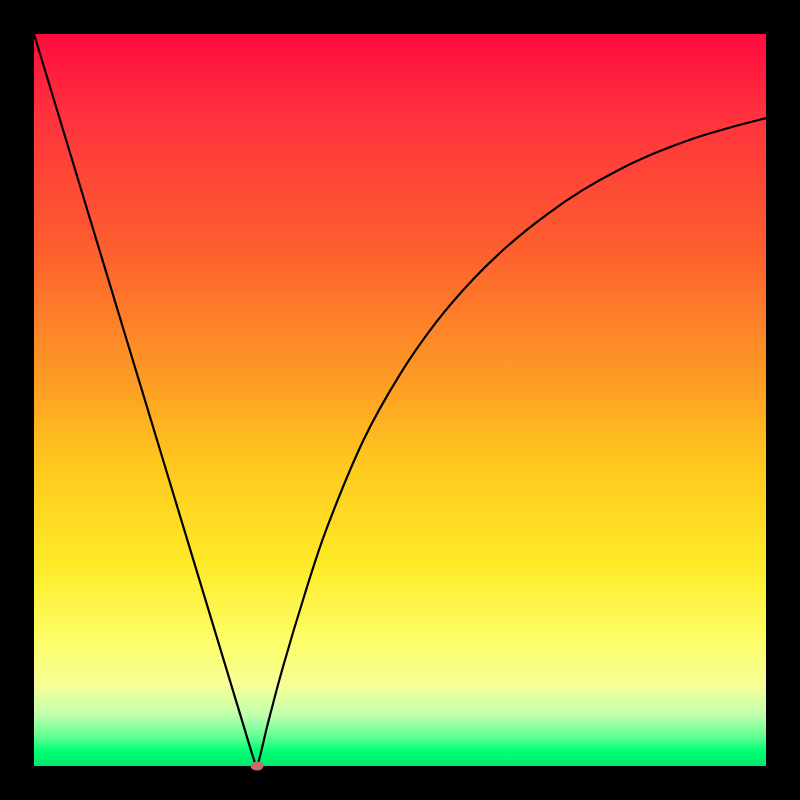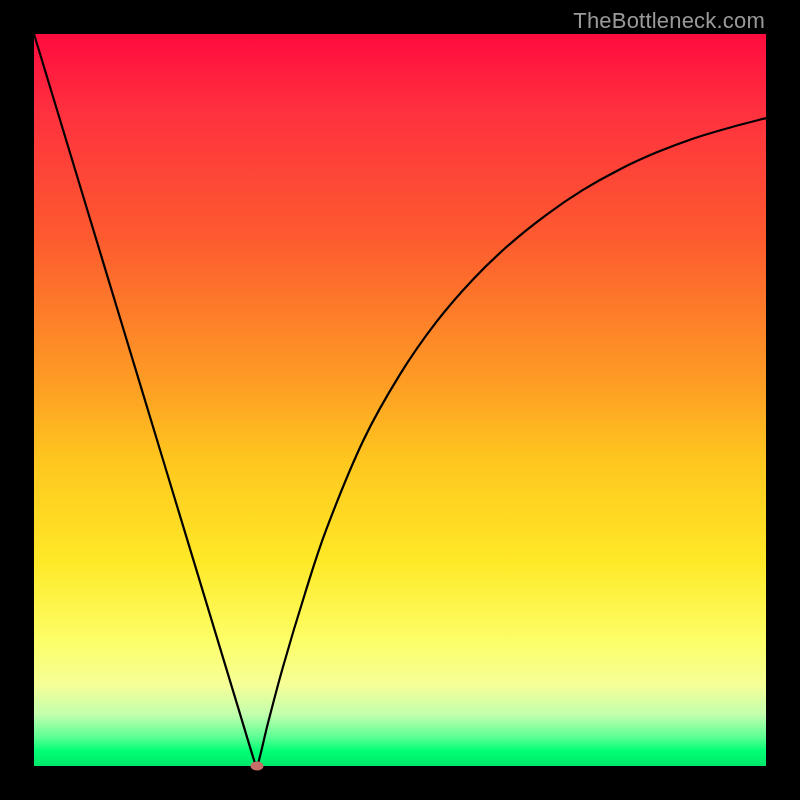--- a/index.html
+++ b/index.html
@@ -75,14 +75,13 @@
 
   <div class="plot-area">
 
     <svg class="curve" viewBox="0 0 732 732" preserveAspectRatio="none">
       <path fill="none" stroke="#000000" stroke-width="2.2" stroke-linejoin="round" stroke-linecap="round" d="M 0.00 0.00 C 6.10 20.13, 24.40 80.52, 36.60 120.78 C 48.80 161.04, 61.00 201.30, 73.20 241.56 C 85.40 281.82, 97.60 322.08, 109.80 362.34 C 122.00 402.60, 134.20 442.86, 146.40 483.12 C 158.60 523.38, 173.24 571.69, 183.00 603.90 C 192.76 636.11, 198.86 656.24, 204.96 676.37 C 211.06 696.50, 216.55 715.41, 219.60 724.68 C 222.65 733.95, 220.82 738.10, 223.26 732.00 C 225.70 725.90, 229.97 704.55, 234.24 688.08 C 238.51 671.61, 242.78 654.53, 248.88 633.18 C 254.98 611.83, 263.52 583.16, 270.84 559.98 C 278.16 536.80, 283.04 519.72, 292.80 494.10 C 302.56 468.48, 317.20 431.88, 329.40 406.26 C 341.60 380.64, 353.80 360.14, 366.00 340.38 C 378.20 320.62, 390.40 303.54, 402.60 287.68 C 414.80 271.82, 427.00 258.15, 439.20 245.22 C 451.40 232.29, 463.60 220.82, 475.80 210.08 C 488.00 199.35, 500.20 189.83, 512.40 180.80 C 524.60 171.78, 536.80 163.48, 549.00 155.92 C 561.20 148.35, 573.40 141.64, 585.60 135.42 C 597.80 129.20, 610.00 123.71, 622.20 118.58 C 634.40 113.46, 646.60 108.82, 658.80 104.68 C 671.00 100.53, 683.20 97.11, 695.40 93.70 C 707.60 90.28, 725.90 85.77, 732.00 84.18"></path>
     </svg>
 
     <div class="minimum-marker" style="left: 223.26px; top: 732px; background: rgb(199, 109, 106);"></div>
   </div>
 
-  <div class="watermark">TheBottleneck.com</div>
 </div>
 
 </body></html>

